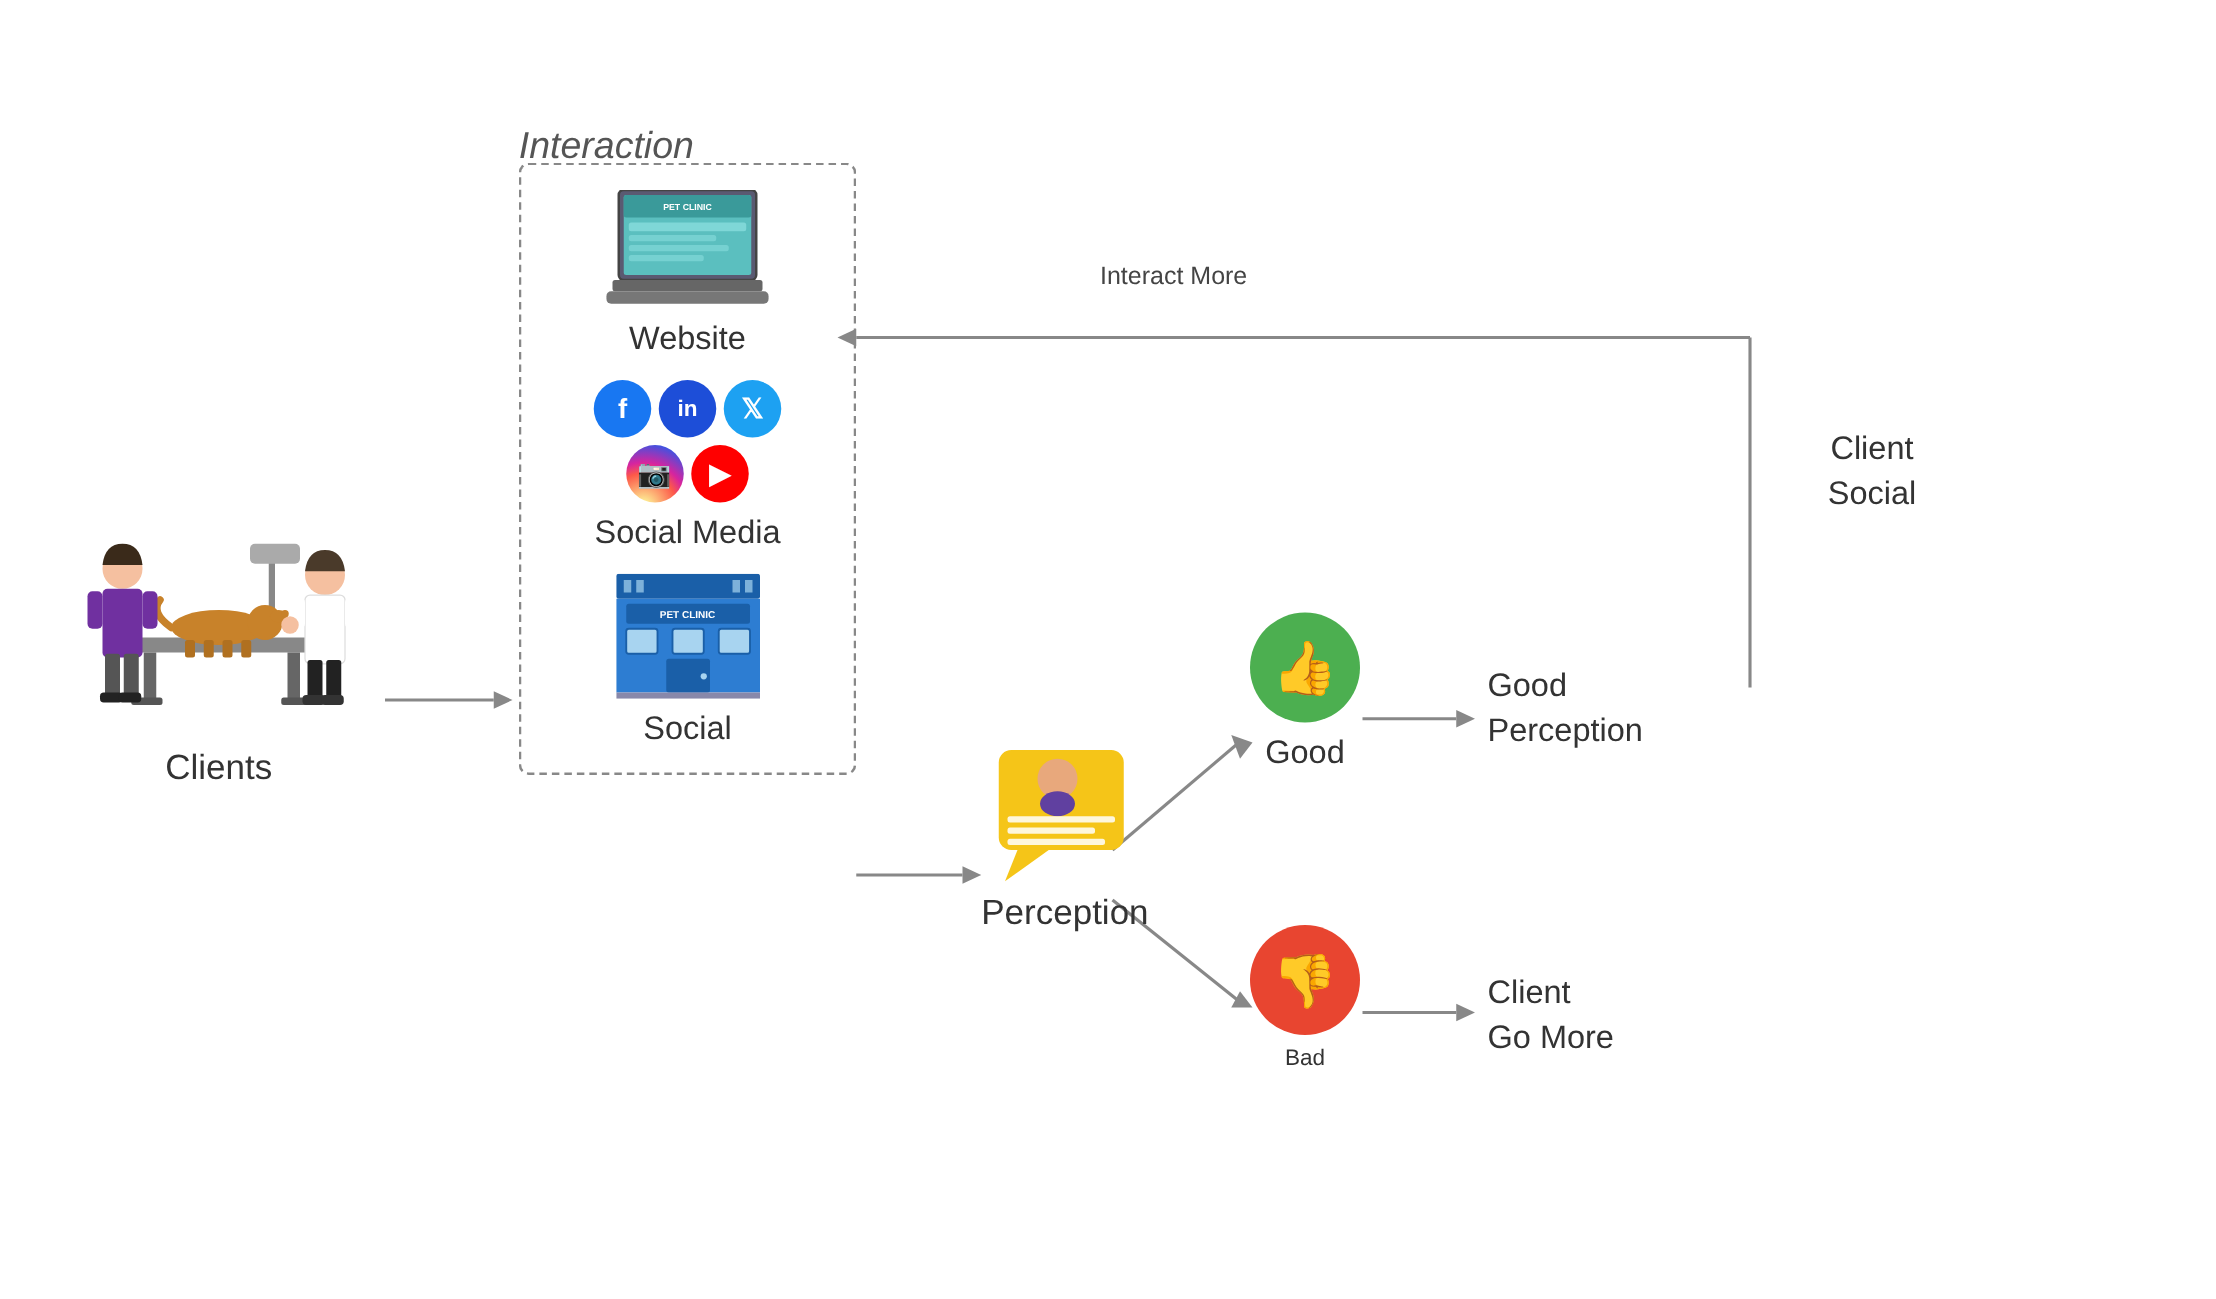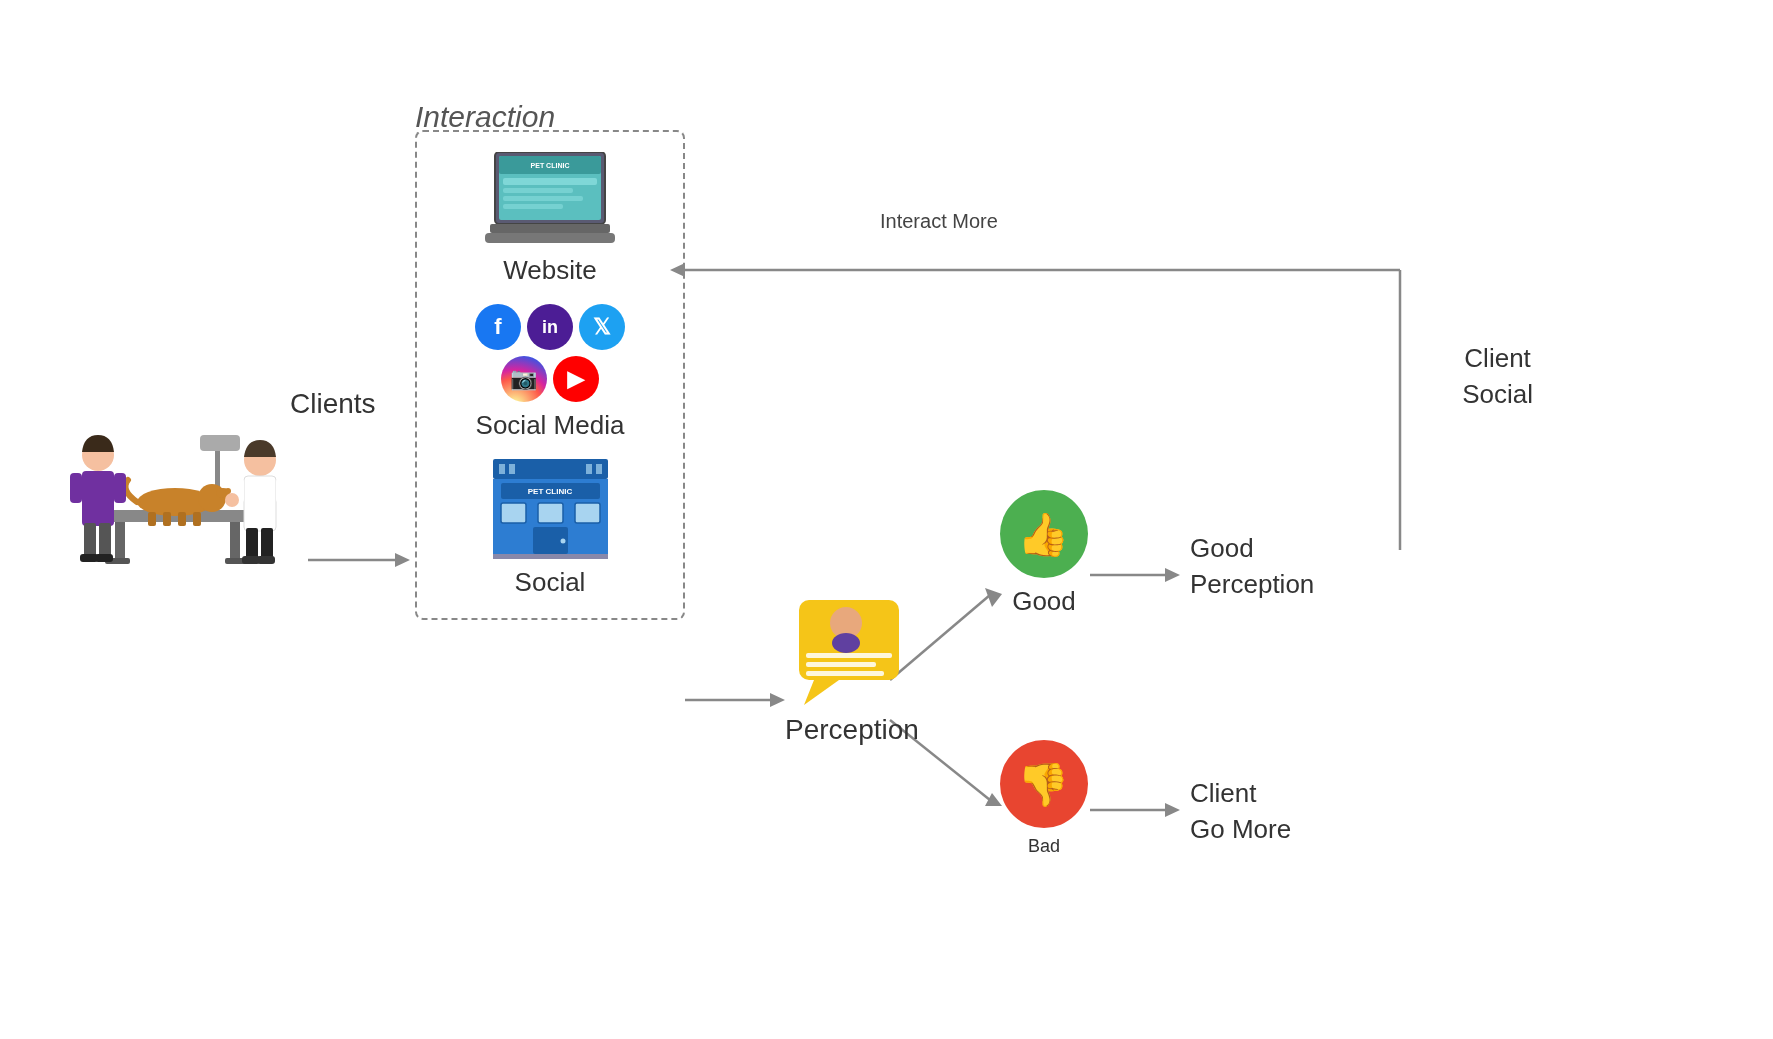--- a/index.html
+++ b/index.html
@@ -128,21 +128,21 @@
         <rect x="5" y="72" width="120" height="9" rx="2" fill="#666"></rect>
         <rect x="0" y="81" width="130" height="10" rx="4" fill="#777"></rect>
       </svg>
       <div class="node-label">Website</div>
     </div>
 
     <div class="node-section">
       <div style="display:flex; flex-direction:column; align-items:center; gap:6px;">
         <div style="display:flex; gap:6px;">
           <div class="social-circle fb" style="width:46px;height:46px;border-radius:50%;display:flex;align-items:center;justify-content:center;color:white;font-size:22px;font-weight:bold;background:#1877F2;">f</div>
-          <div class="social-circle li" style="width:46px;height:46px;border-radius:50%;display:flex;align-items:center;justify-content:center;color:white;font-size:18px;font-weight:bold;background:#4c1d95;">in</div>
+          <div class="social-circle li" style="width:46px;height:46px;border-radius:50%;display:flex;align-items:center;justify-content:center;color:white;font-size:18px;font-weight:bold;background:#1d4ed8;">in</div>
           <div class="social-circle tw" style="width:46px;height:46px;border-radius:50%;display:flex;align-items:center;justify-content:center;color:white;font-size:22px;font-weight:bold;background:#1DA1F2;">𝕏</div>
         </div>
         <div style="display:flex; gap:6px;">
           <div class="social-circle ig" style="width:46px;height:46px;border-radius:50%;display:flex;align-items:center;justify-content:center;color:white;font-size:22px;font-weight:bold;background:radial-gradient(circle at 30% 107%, #fdf497 0%, #fdf497 5%, #fd5949 45%,#d6249f 60%,#285AEB 90%);">📷</div>
           <div class="social-circle yt" style="width:46px;height:46px;border-radius:50%;display:flex;align-items:center;justify-content:center;color:white;font-size:22px;background:#FF0000;">▶</div>
         </div>
       </div>
       <div class="node-label">Social Media</div>
     </div>
 
@@ -167,21 +167,21 @@
 
         <rect x="40" y="68" width="35" height="27" fill="#1a5fa8" rx="2"></rect>
         <circle cx="70" cy="82" r="2.5" fill="#a8d4f0"></circle>
 
         <rect x="0" y="95" width="115" height="5" fill="#8888aa"></rect>
       </svg>
       <div class="node-label">Social</div>
     </div>
   </div>
 
-  <div style="position:absolute; left:60px; top:380px; display:flex;flex-direction:row;">
+  <div style="position:absolute; left:60px; top:380px; display:flex;flex-direction:column;align-items:center;">
 
     <svg width="230" height="210" viewBox="0 0 230 210">
 
       <rect x="40" y="130" width="155" height="12" rx="3" fill="#888"></rect>
       <rect x="55" y="142" width="10" height="40" fill="#666"></rect>
       <rect x="170" y="142" width="10" height="40" fill="#666"></rect>
       <rect x="45" y="178" width="25" height="6" fill="#555" rx="2"></rect>
       <rect x="165" y="178" width="25" height="6" fill="#555" rx="2"></rect>
 
       <rect x="155" y="60" width="5" height="55" fill="#888"></rect>

